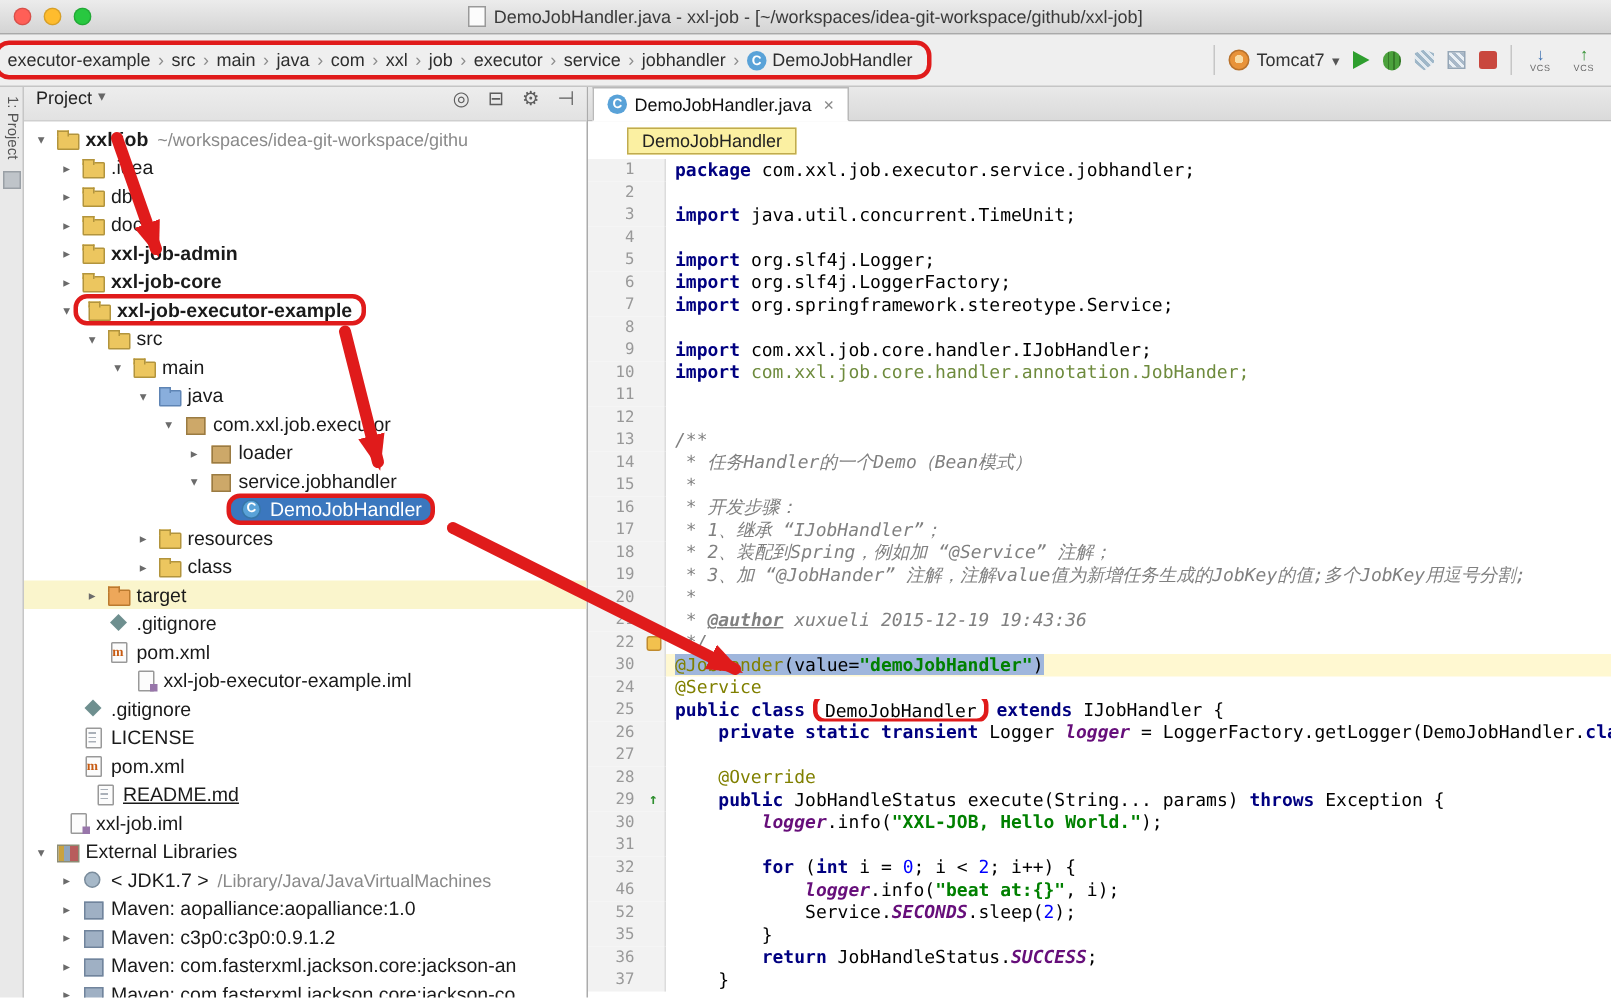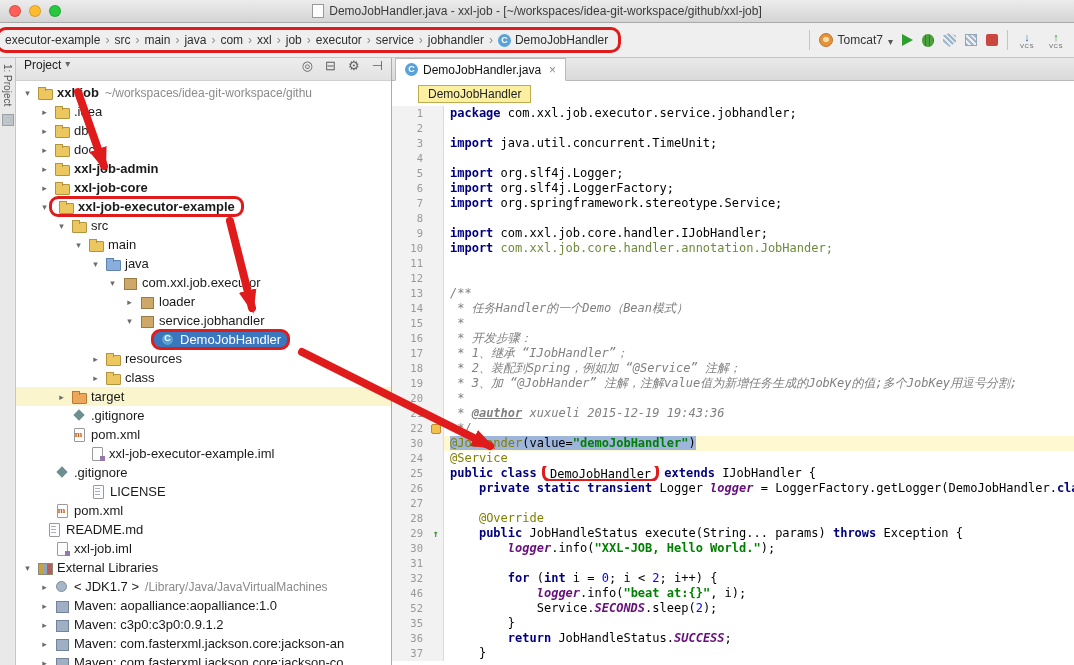--- a/index.html
+++ b/index.html
@@ -369,42 +369,42 @@
             <span class="tlabel">xxl-job-executor-example.iml</span>
           </span>
         </div>
         <div class="trow" style="padding-left: 22px;">
           <span class="tarrow"></span>
           <span class="twrap">
             <span class="ic ico-gitignore"></span>
             <span class="tlabel">.gitignore</span>
           </span>
         </div>
-        <div class="trow" style="padding-left: 22px; margin-left: 36px;">
+        <div class="trow" style="padding-left: 22px;">
           <span class="tarrow"></span>
           <span class="twrap">
             <span class="ic ico-file"></span>
             <span class="tlabel">LICENSE</span>
           </span>
         </div>
         <div class="trow" style="padding-left: 22px;">
           <span class="tarrow"></span>
           <span class="twrap">
             <span class="ic ico-maven"></span>
             <span class="tlabel">pom.xml</span>
           </span>
         </div>
-        <div class="trow" style="padding-left: 14px;">
+        <div class="trow" style="padding-left: 30px; text-decoration: underline;">
           <span class="tarrow"></span>
           <span class="twrap">
             <span class="ic ico-file"></span>
             <span class="tlabel">README.md</span>
           </span>
         </div>
-        <div class="trow" style="padding-left: 22px;">
+        <div class="trow" style="padding-left: 12px;">
           <span class="tarrow"></span>
           <span class="twrap">
             <span class="ic ico-iml"></span>
             <span class="tlabel">xxl-job.iml</span>
           </span>
         </div>
         <div class="trow" style="padding-left: 5px;">
           <span class="tarrow">▾</span>
           <span class="twrap">
             <span class="ic ico-libs"></span>

